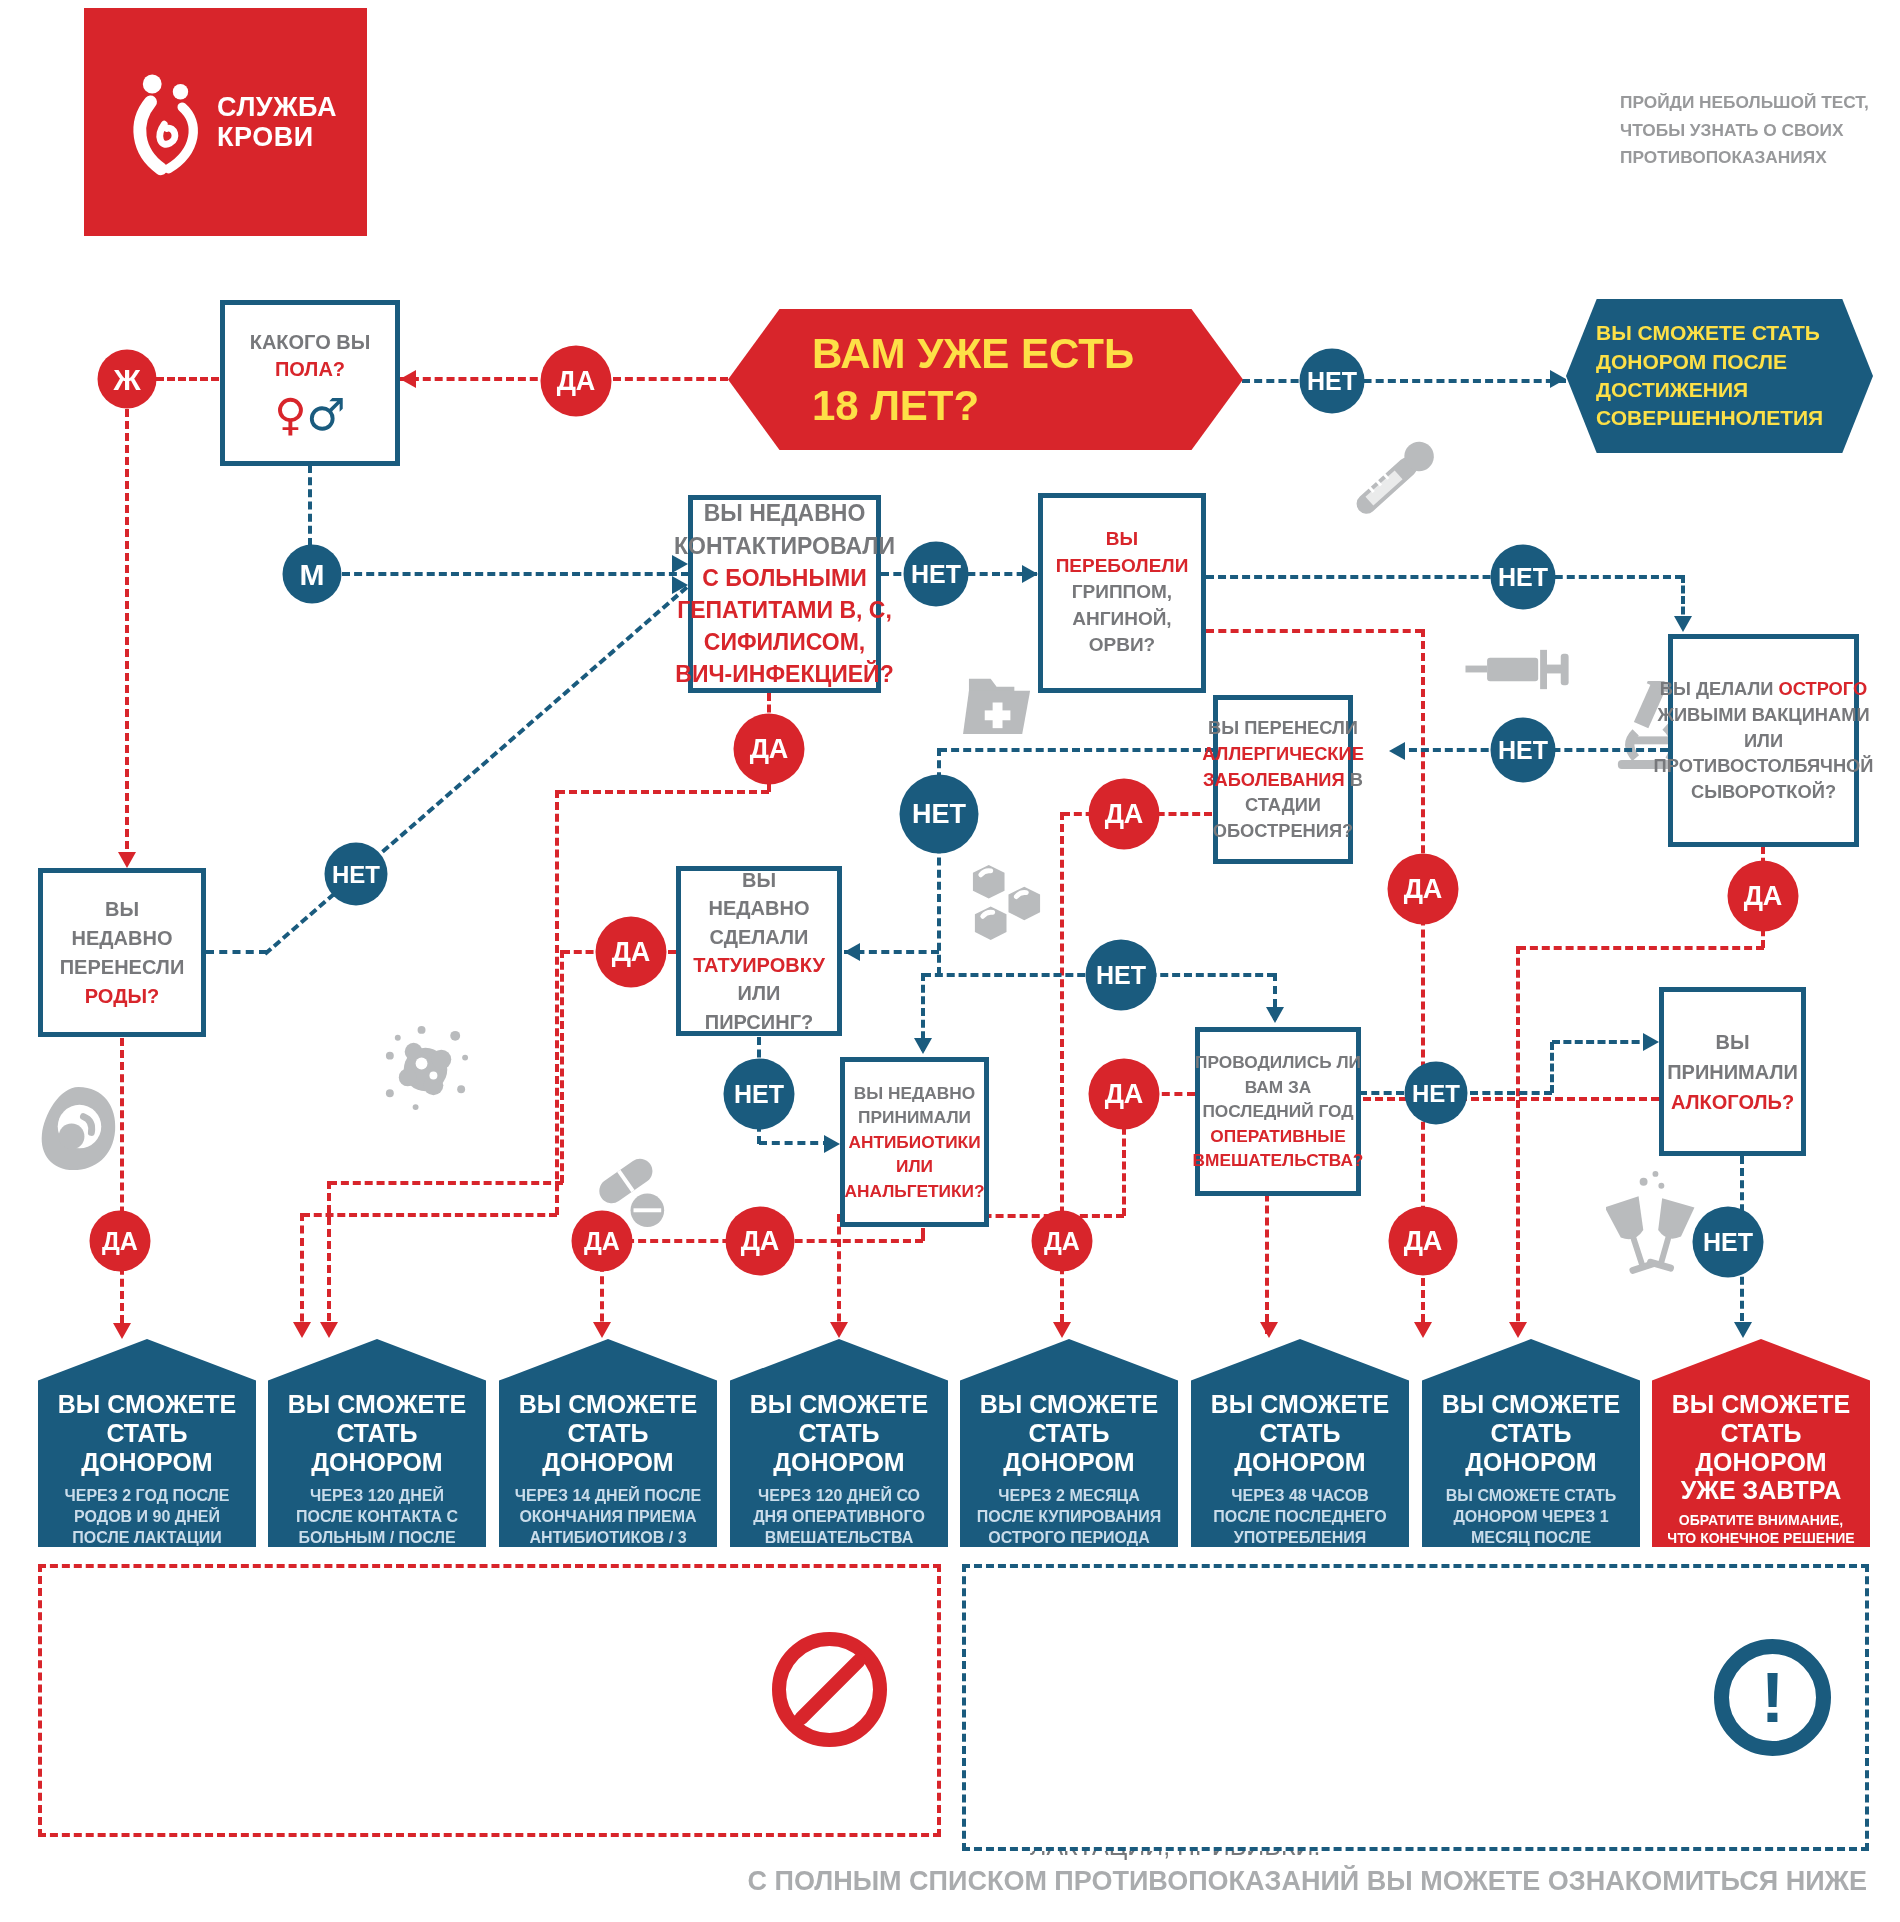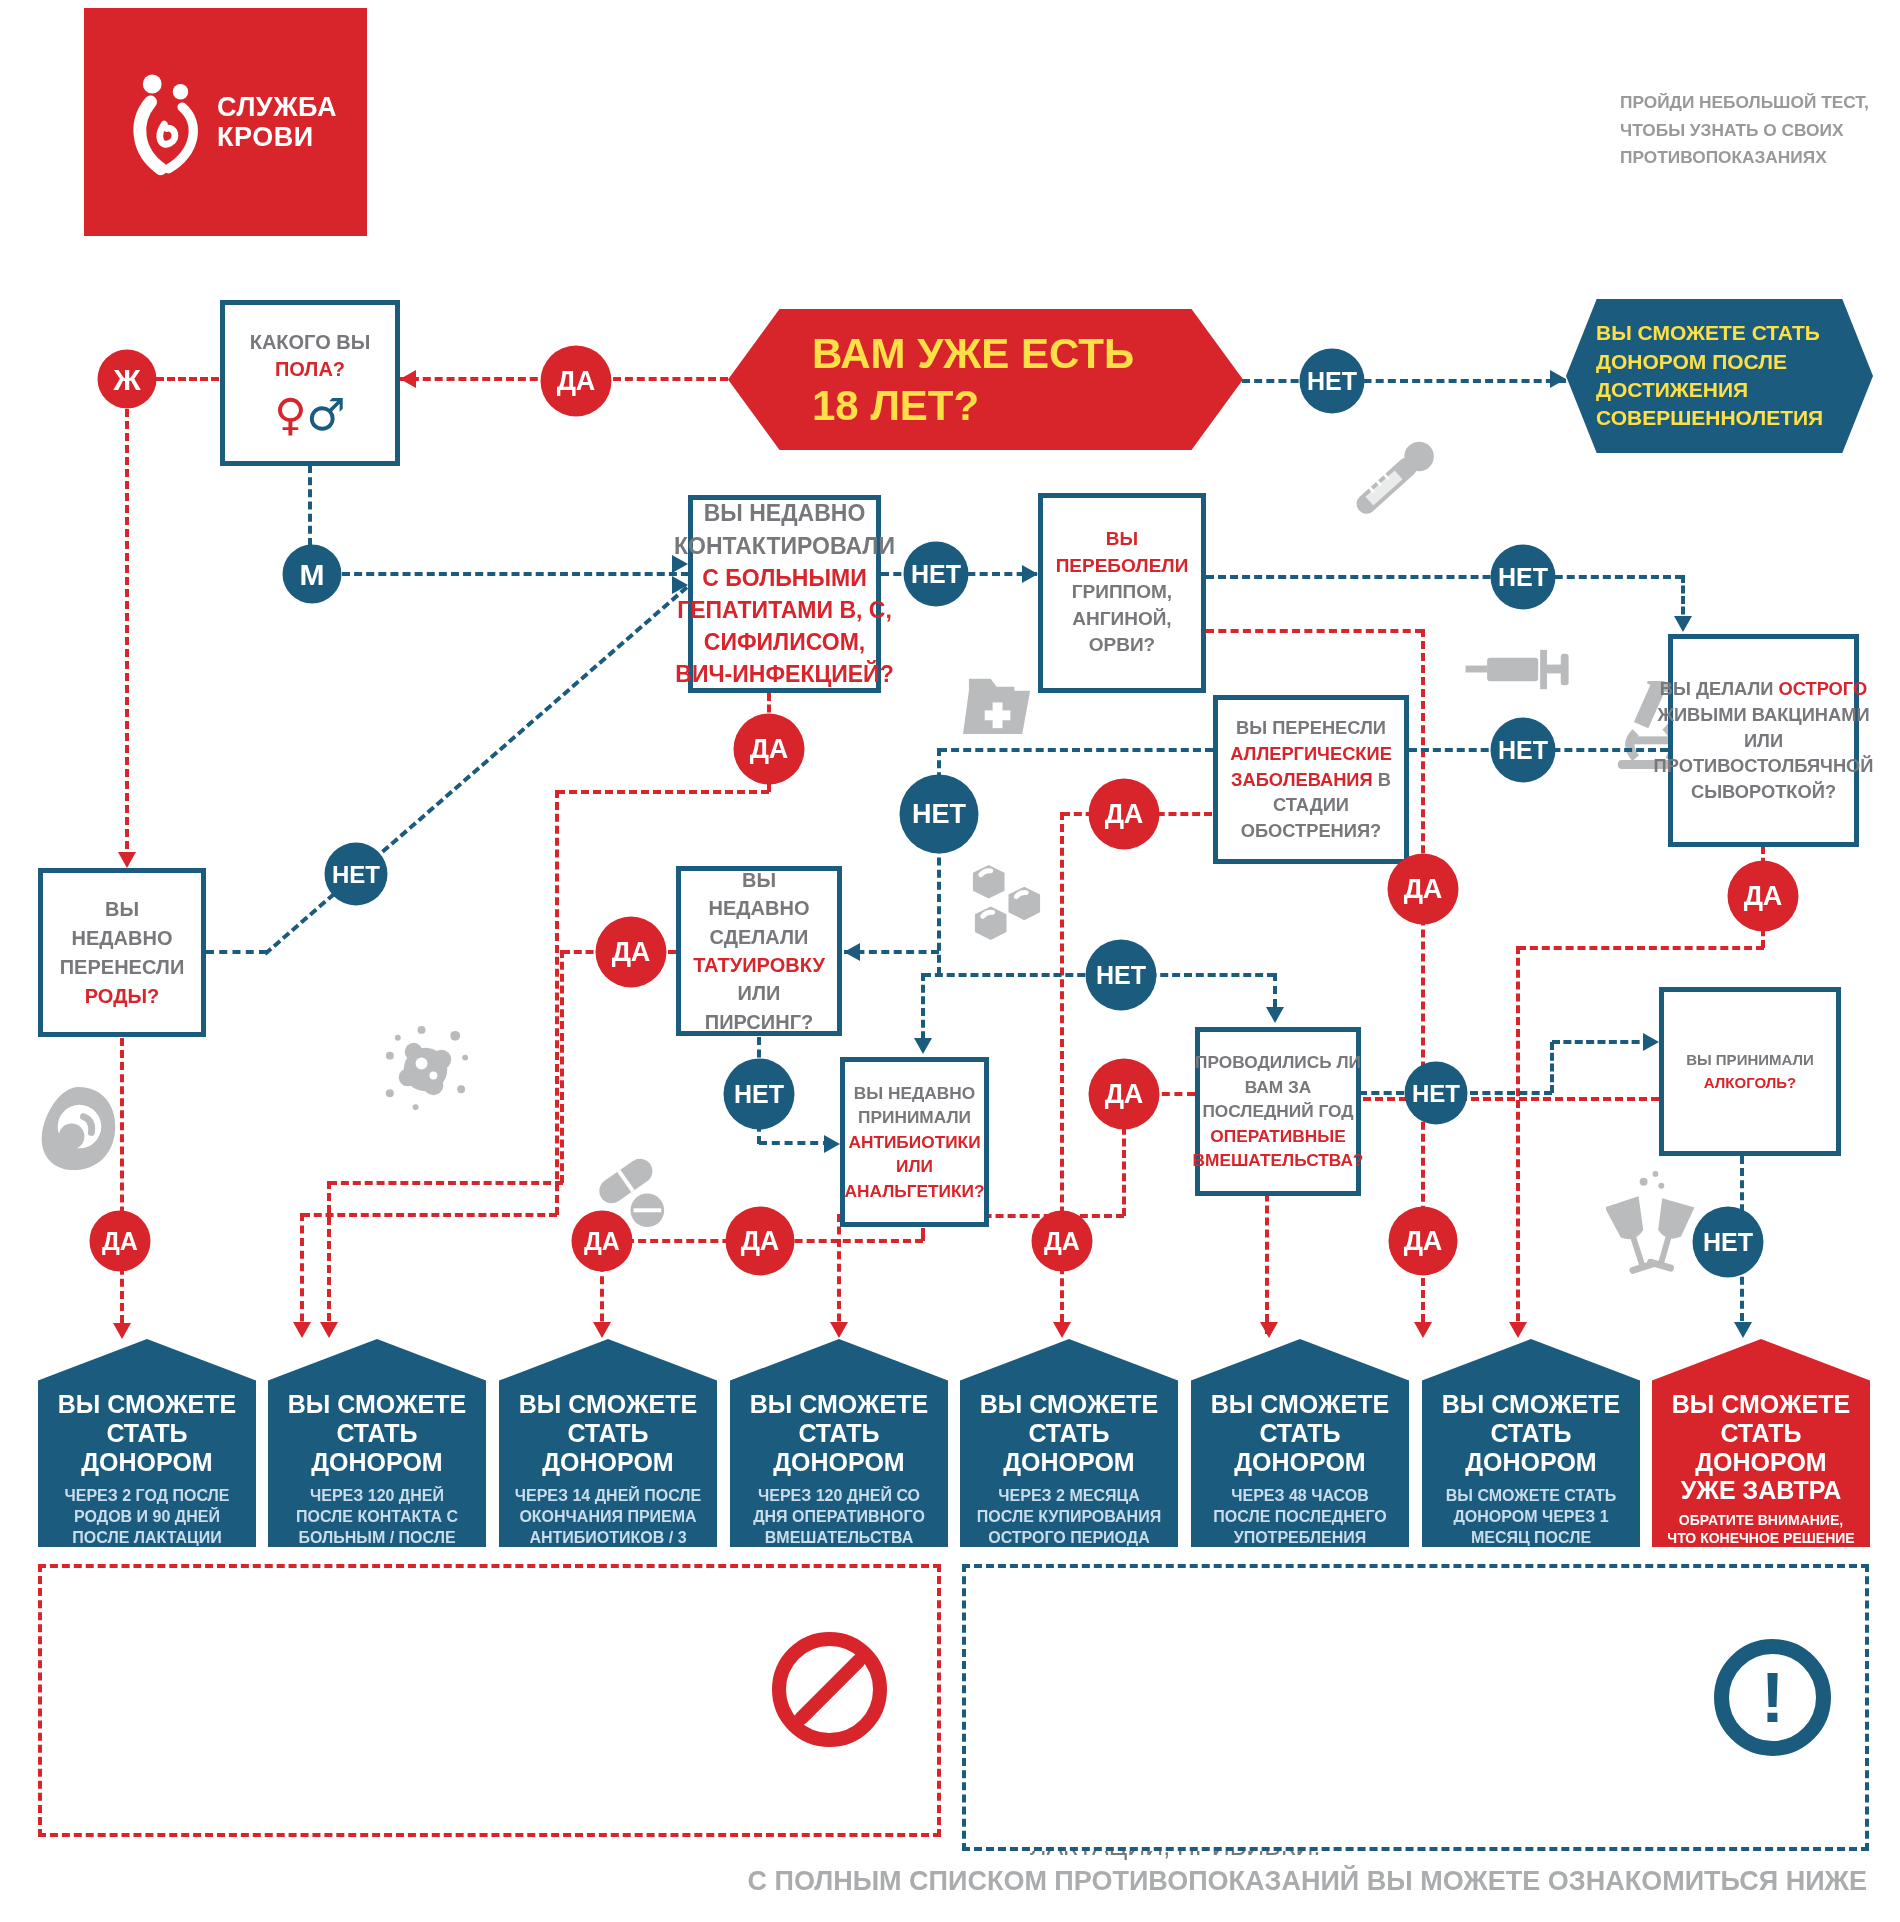--- a/index.html
+++ b/index.html
@@ -82,41 +82,41 @@
   </div>
 
   <div class="qbox" style="left:1038px;top:493px;width:168px;height:200px;font-size:19px;line-height:1.4;justify-content:flex-start;padding-top:28px;">
     <div><span class="rd">ВЫ ПЕРЕБОЛЕЛИ </span><span>ГРИППОМ, АНГИНОЙ, ОРВИ?</span></div>
   </div>
 
   <div class="qbox" style="left:1668px;top:634px;width:191px;height:213px;font-size:18.3px;line-height:1.42;">
     <div><span>ВЫ ДЕЛАЛИ </span><span class="rd">ОСТРОГО</span><span> ЖИВЫМИ ВАКЦИНАМИ ИЛИ ПРОТИВОСТОЛБЯЧНОЙ СЫВОРОТКОЙ?</span></div>
   </div>
 
-  <div class="qbox" style="left:1213px;top:695px;width:196px;height:169px;font-size:18.3px;line-height:1.4;">
+  <div class="qbox" style="left:1213px;top:695px;width:140px;height:169px;font-size:18.3px;line-height:1.4;">
     <div><span>ВЫ ПЕРЕНЕСЛИ </span><span class="rd">АЛЛЕРГИЧЕСКИЕ ЗАБОЛЕВАНИЯ</span><span> В СТАДИИ ОБОСТРЕНИЯ?</span></div>
   </div>
 
   <div class="qbox" style="left:38px;top:868px;width:168px;height:169px;font-size:20px;line-height:1.45;">
     <div><span>ВЫ НЕДАВНО ПЕРЕНЕСЛИ </span><span class="rd">РОДЫ?</span></div>
   </div>
 
   <div class="qbox" style="left:676px;top:866px;width:166px;height:170px;font-size:20px;line-height:1.42;">
     <div><span>ВЫ НЕДАВНО СДЕЛАЛИ </span><span class="rd">ТАТУИРОВКУ</span><span> ИЛИ ПИРСИНГ?</span></div>
   </div>
 
   <div class="qbox" style="left:840px;top:1057px;width:149px;height:170px;font-size:17.3px;line-height:1.42;">
     <div><span>ВЫ НЕДАВНО ПРИНИМАЛИ </span><span class="rd">АНТИБИОТИКИ ИЛИ АНАЛЬГЕТИКИ?</span></div>
   </div>
 
   <div class="qbox" style="left:1195px;top:1027px;width:166px;height:169px;font-size:17.3px;line-height:1.42;">
     <div><span>ПРОВОДИЛИСЬ ЛИ ВАМ ЗА ПОСЛЕДНИЙ ГОД </span><span class="rd">ОПЕРАТИВНЫЕ ВМЕШАТЕЛЬСТВА?</span></div>
   </div>
 
-  <div class="qbox" style="left:1659px;top:987px;width:182px;height:169px;font-size:15px;line-height:1.5;">
+  <div class="qbox" style="left:1659px;top:987px;width:147px;height:169px;font-size:20px;line-height:1.5;">
     <div><span>ВЫ ПРИНИМАЛИ </span><span class="rd">АЛКОГОЛЬ?</span></div>
   </div>
 
   <div class="house" style="left:38px">
       <h3>ВЫ СМОЖЕТЕ СТАТЬ ДОНОРОМ</h3>
       <p>ЧЕРЕЗ 2 ГОД ПОСЛЕ РОДОВ И 90 ДНЕЙ ПОСЛЕ ЛАКТАЦИИ</p>
     </div>
   <div class="house" style="left:268px">
       <h3>ВЫ СМОЖЕТЕ СТАТЬ ДОНОРОМ</h3>
       <p>ЧЕРЕЗ 120 ДНЕЙ ПОСЛЕ КОНТАКТА С БОЛЬНЫМ / ПОСЛЕ ОКОНЧАНИЯ ПРОЦЕДУРЫ</p>

